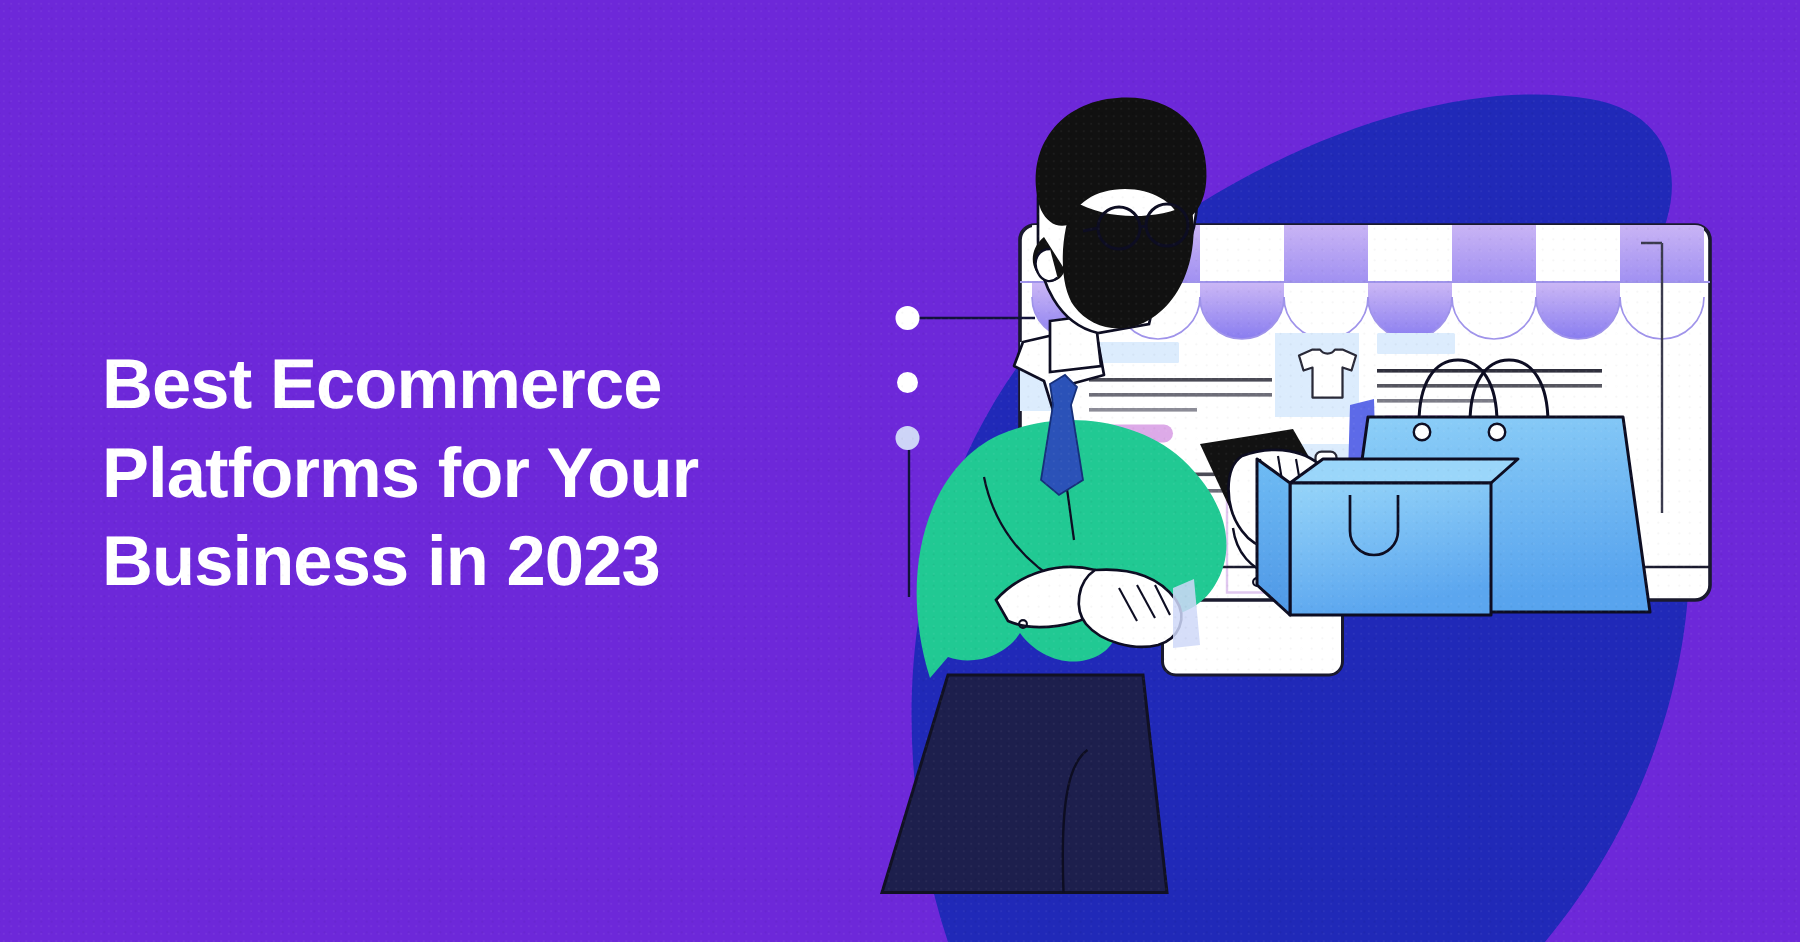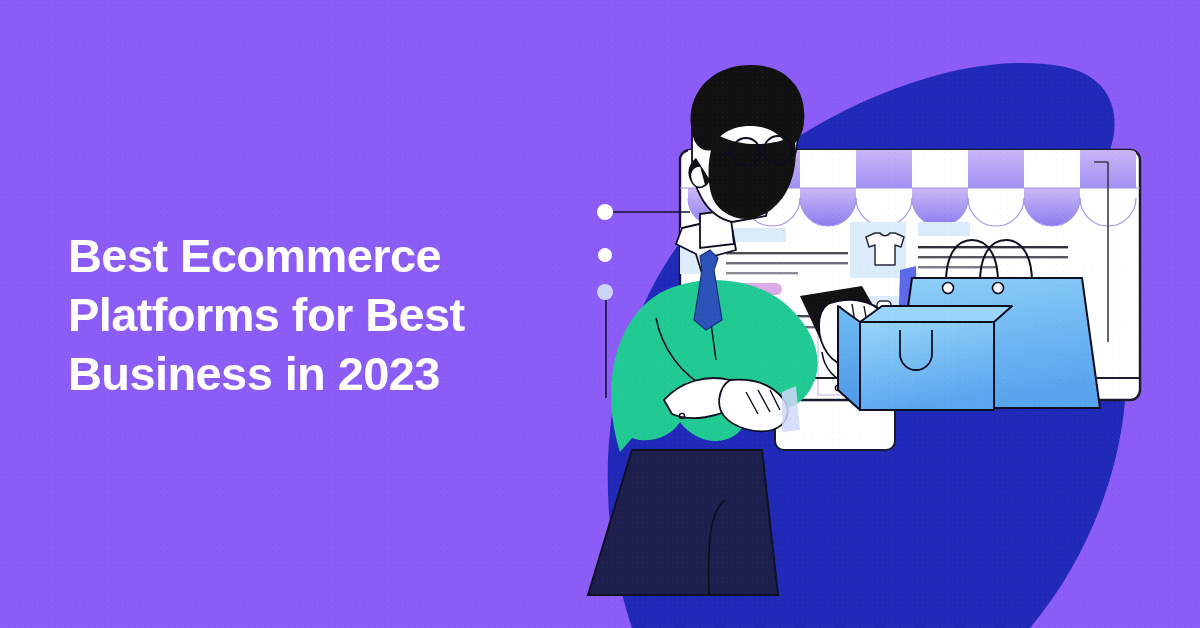--- a/index.html
+++ b/index.html
@@ -10,21 +10,21 @@
   }
   body {
     font-family: "Liberation Sans", sans-serif;
   }
 
   #banner {
     position: relative;
     width: 1200px;
     height: 628px;
     overflow: hidden;
-    background: #8b5cf6;
+    background: #6d28d9;
   }
 
   
   #grain {
     position: absolute;
     inset: 0;
     pointer-events: none;
     opacity: .055;
     background-image:
       radial-gradient(rgba(255,255,255,.9) .6px, transparent .7px),
@@ -306,19 +306,19 @@
           <path d="M340 330 v24 a16 16 0 0 0 32 0 v-24" fill="none" stroke="#0d0d22" stroke-width="1.8"></path>
         </g>
       </g>
 
     </svg>
   </div>
 
   <div id="headline-block">
     <h1 id="headline">
       <span class="hl-line">Best Ecommerce</span>
-      <span class="hl-line">Platforms for Best</span>
+      <span class="hl-line">Platforms for Your</span>
       <span class="hl-line">Business in 2023</span>
     </h1>
   </div>
 
   <div id="grain"></div>
 </div>
 
 </body></html>

